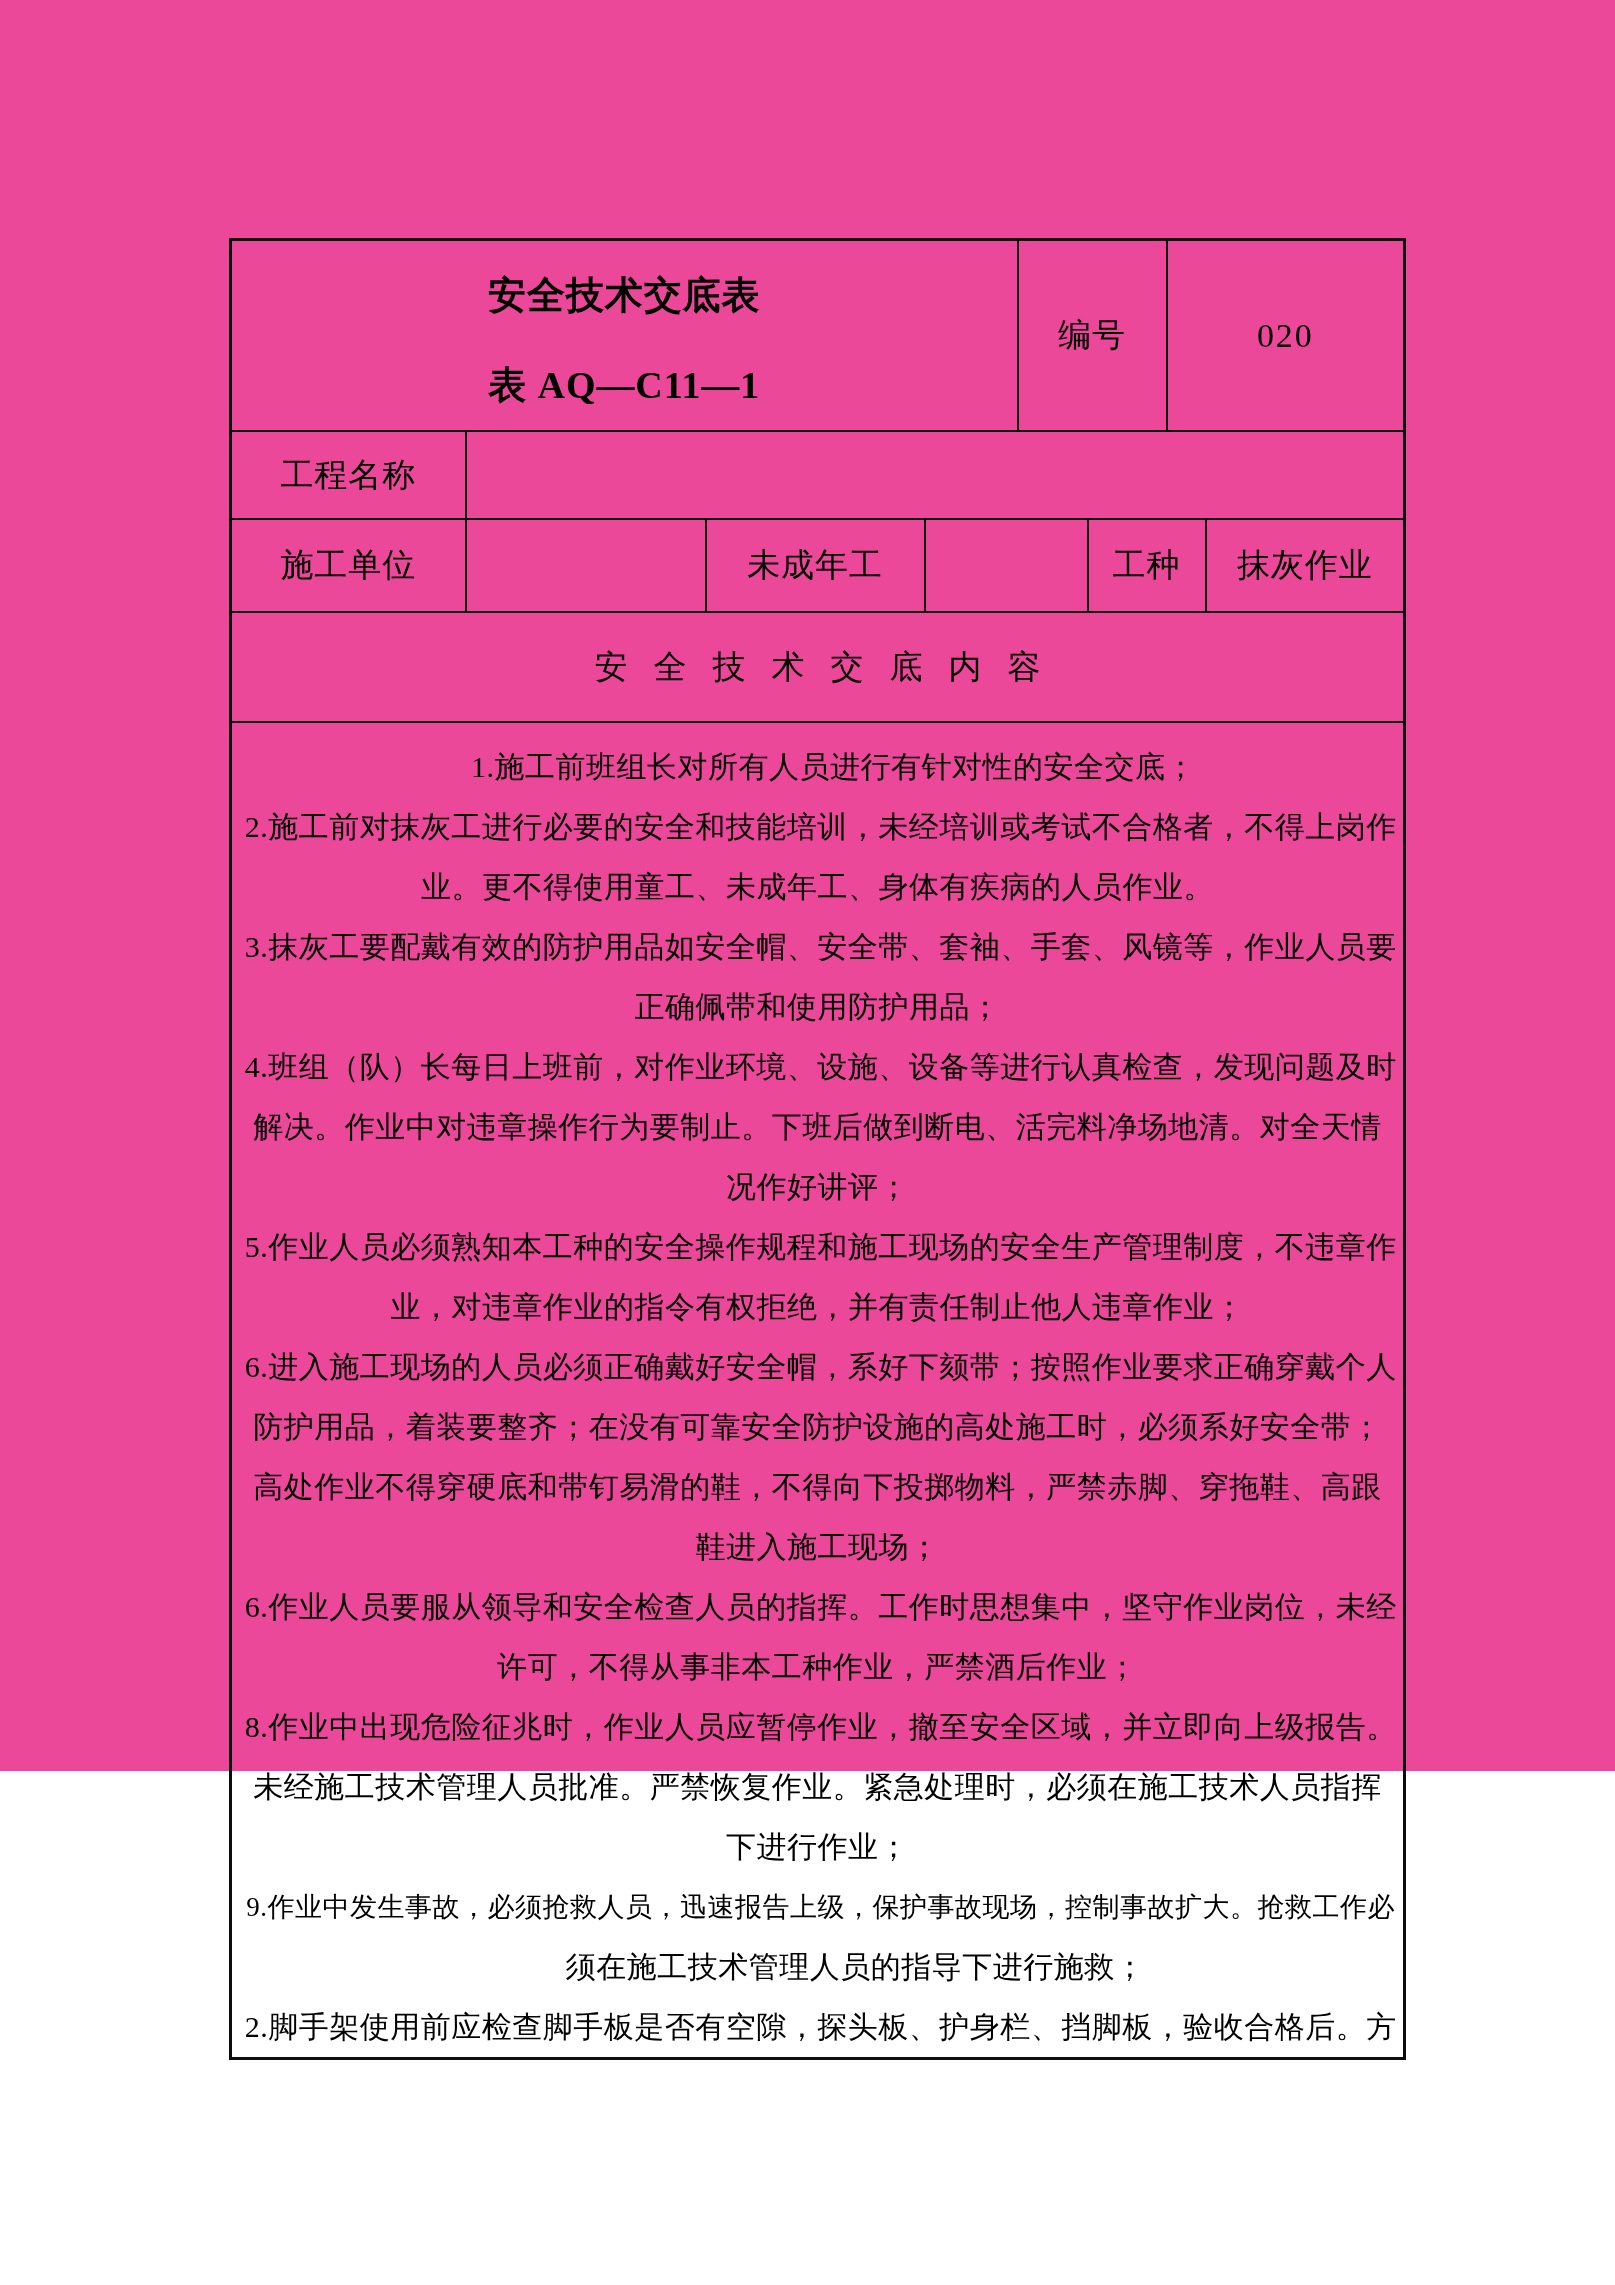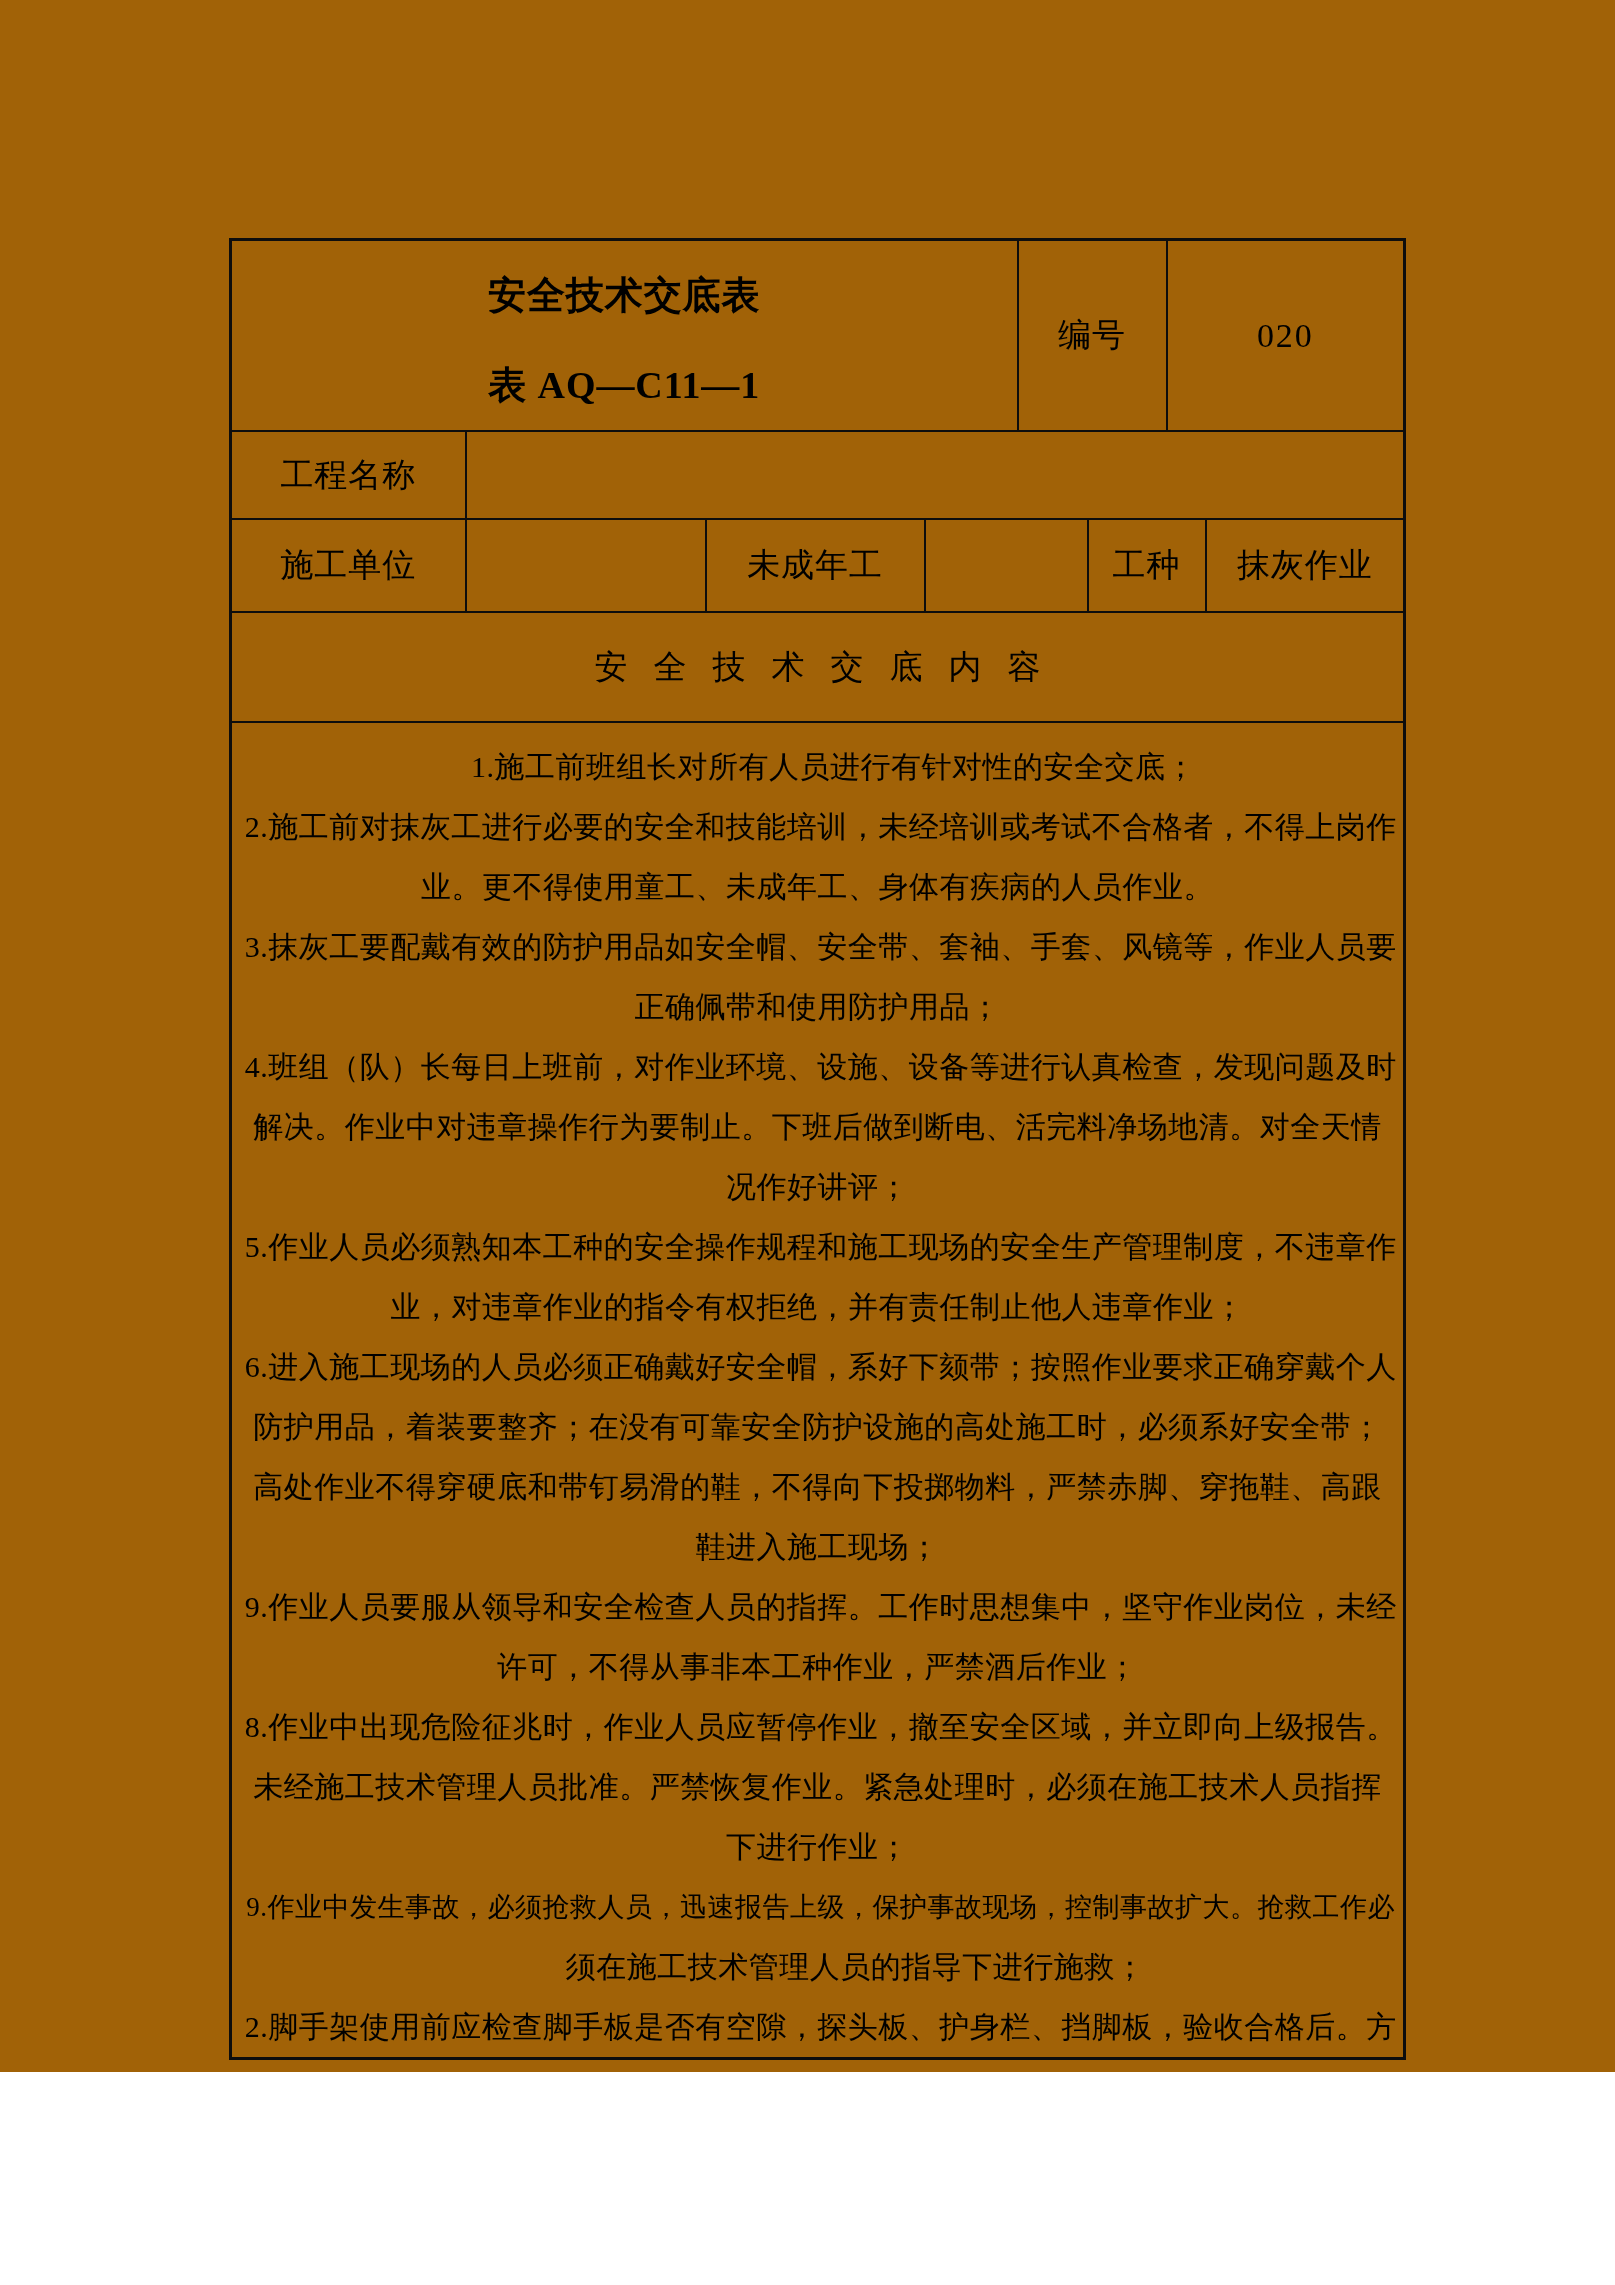--- a/index.html
+++ b/index.html
@@ -6,22 +6,22 @@
   html, body {
     width: 1616px;
     height: 2285px;
     background: #ffffff;
     font-family: "Liberation Serif", "DejaVu Serif", serif;
     color: #000000;
   }
   .page {
     position: relative;
     width: 1616px;
-    height: 2072px;
-    background: #a16207;
+    height: 1771px;
+    background: #ec4899;
   }
   table.form {
     position: absolute;
     left: 229px;
     top: 238px;
     width: 1173px;
     border-collapse: collapse;
     table-layout: fixed;
     border: 3.6px solid #0d0d0d;
   }
@@ -136,21 +136,21 @@
               <div class="line ind2">正确佩带和使用防护用品；</div>
               <div class="line ind0">4.班组（队）长每日上班前，对作业环境、设施、设备等进行认真检查，发现问题及时</div>
               <div class="line ind2">解决。作业中对违章操作行为要制止。下班后做到断电、活完料净场地清。对全天情</div>
               <div class="line ind2">况作好讲评；</div>
               <div class="line ind0">5.作业人员必须熟知本工种的安全操作规程和施工现场的安全生产管理制度，不违章作</div>
               <div class="line ind2">业，对违章作业的指令有权拒绝，并有责任制止他人违章作业；</div>
               <div class="line ind0">6.进入施工现场的人员必须正确戴好安全帽，系好下颏带；按照作业要求正确穿戴个人</div>
               <div class="line ind2">防护用品，着装要整齐；在没有可靠安全防护设施的高处施工时，必须系好安全带；</div>
               <div class="line ind2">高处作业不得穿硬底和带钉易滑的鞋，不得向下投掷物料，严禁赤脚、穿拖鞋、高跟</div>
               <div class="line ind2">鞋进入施工现场；</div>
-              <div class="line ind0">9.作业人员要服从领导和安全检查人员的指挥。工作时思想集中，坚守作业岗位，未经</div>
+              <div class="line ind0">6.作业人员要服从领导和安全检查人员的指挥。工作时思想集中，坚守作业岗位，未经</div>
               <div class="line ind2">许可，不得从事非本工种作业，严禁酒后作业；</div>
               <div class="line ind0">8.作业中出现危险征兆时，作业人员应暂停作业，撤至安全区域，并立即向上级报告。</div>
               <div class="line ind2">未经施工技术管理人员批准。严禁恢复作业。紧急处理时，必须在施工技术人员指挥</div>
               <div class="line ind2">下进行作业；</div>
               <div class="line ind0 small">9.作业中发生事故，必须抢救人员，迅速报告上级，保护事故现场，控制事故扩大。抢救工作必</div>
               <div class="line ind3">须在施工技术管理人员的指导下进行施救；</div>
               <div class="line ind0">2.脚手架使用前应检查脚手板是否有空隙，探头板、护身栏、挡脚板，验收合格后。方</div>
             </div>
       </td>
     </tr>

